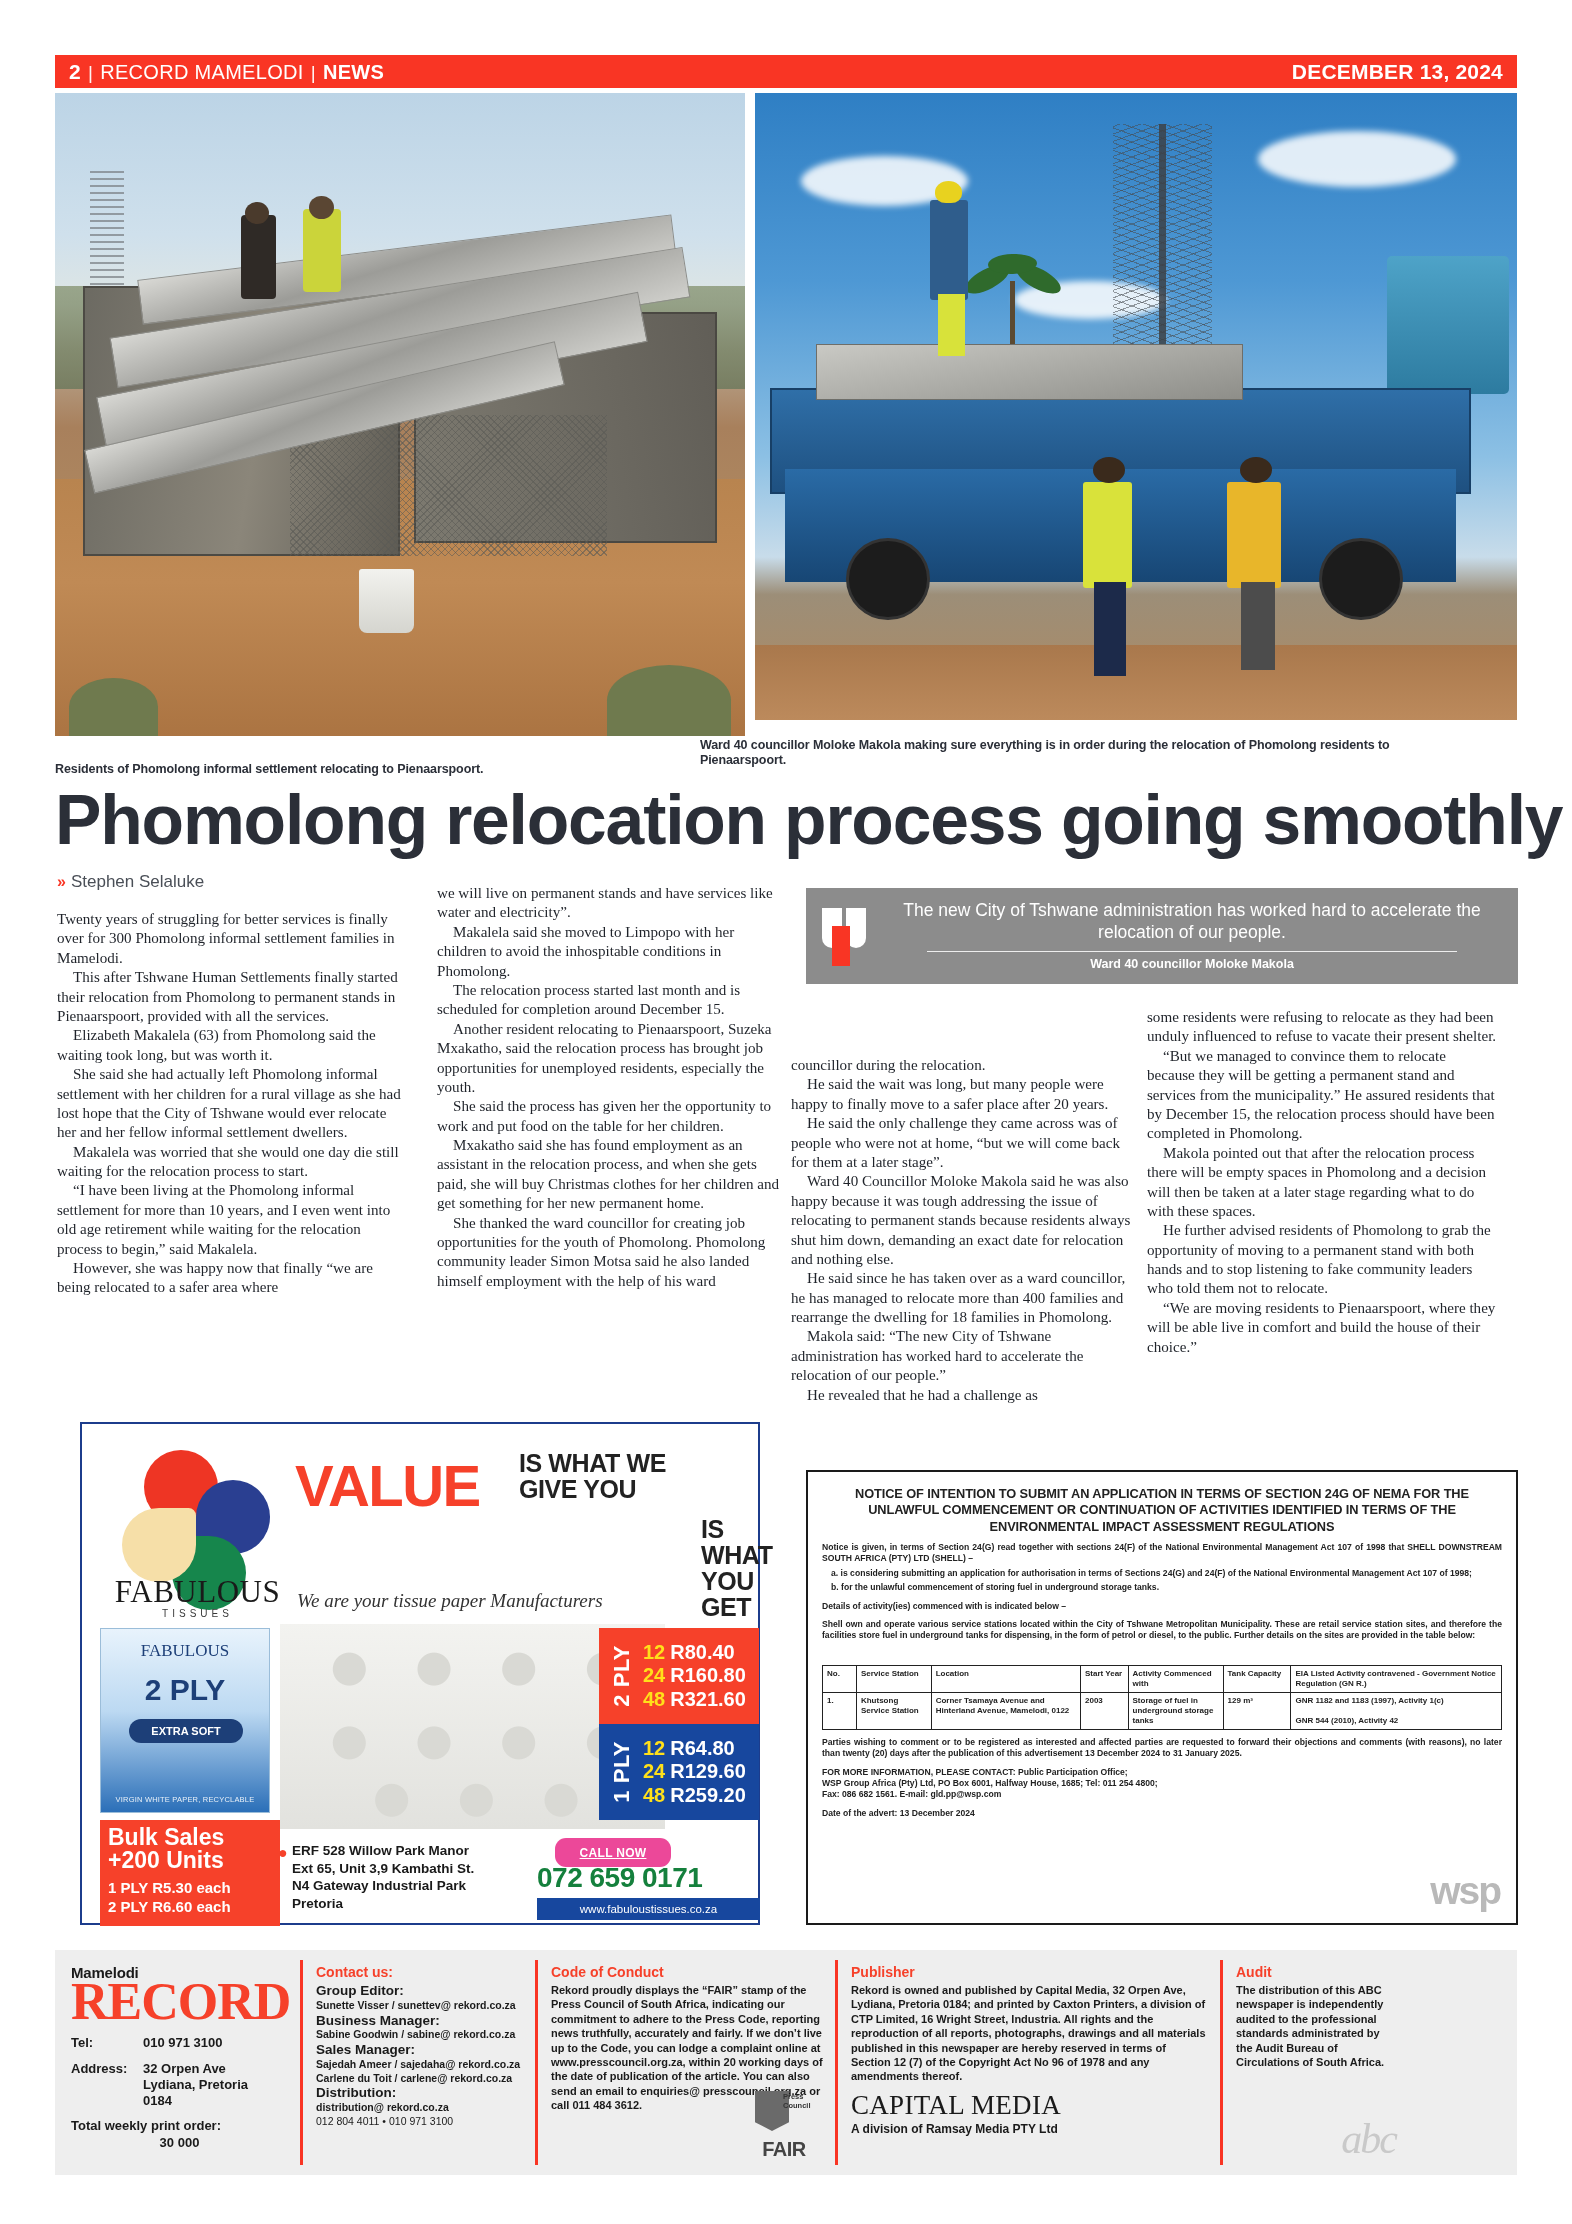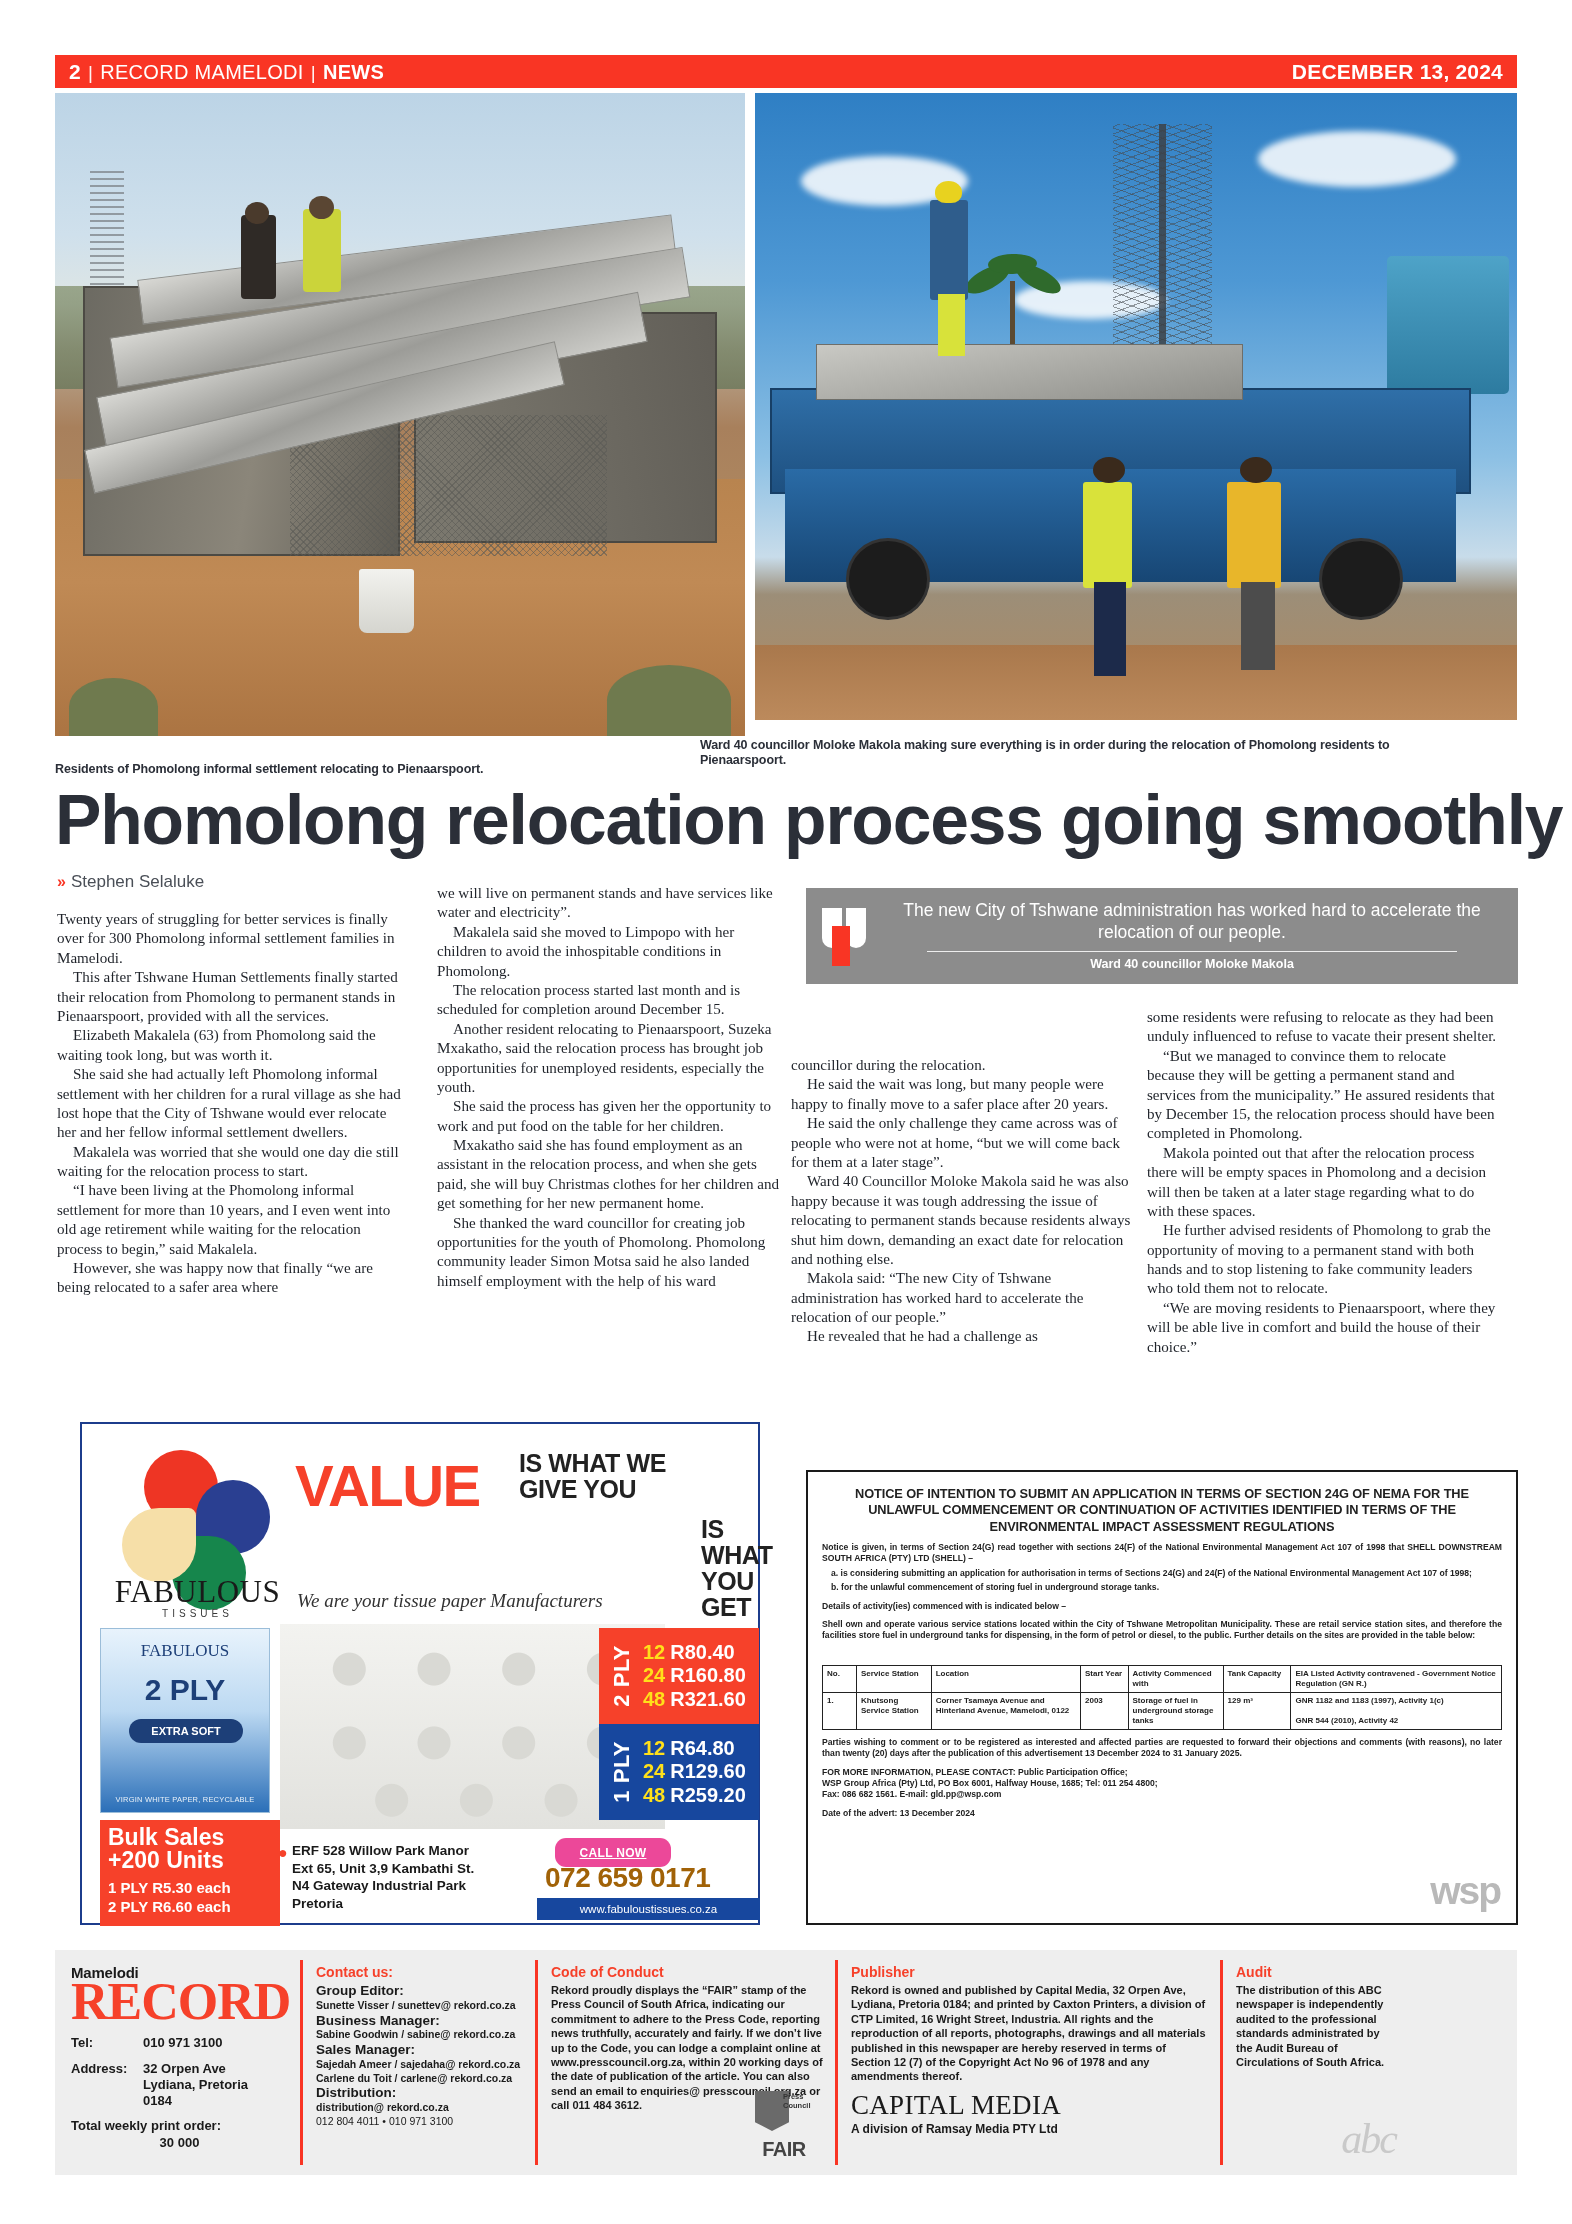--- a/index.html
+++ b/index.html
@@ -204,21 +204,21 @@
   .bulk { position:absolute; left:18px; top:396px; width:180px; height:106px;
      background:#f6412a; color:#fff; padding:6px 8px; }
   .bulk-t { font-size:23px; font-weight:bold; line-height:1.02; }
   .bulk-l { font-size:15px; font-weight:bold; margin-top:6px; line-height:1.25; }
 
   .fab-addr { position:absolute; left:210px; top:418px; font-size:13.5px; font-weight:bold; color:#1a1a1a; line-height:1.3; }
   .fab-pin { position:absolute; left:196px; top:420px; color:#f6412a; font-size:16px; }
   .call-btn { position:absolute; left:473px; top:414px; width:116px; height:29px;
      background:#ec4899; color:#fff; border-radius:11px; font-size:12px; font-weight:bold;
      display:flex; align-items:center; justify-content:center; letter-spacing:.3px;text-decoration:underline; }
-  .fab-phone { position:absolute; left:455px; top:438px; font-size:28px; font-weight:bold; color:#a16207; letter-spacing:-.5px;margin-left:8px; }
+  .fab-phone { position:absolute; left:455px; top:438px; font-size:28px; font-weight:bold; color:#15803d; letter-spacing:-.5px; }
   .fab-web { position:absolute; left:455px; top:474px; width:223px; height:22px;
      background:#17479e; color:#fff; font-size:11.5px; display:flex;
      align-items:center; justify-content:center; }
 
   
   .nema { position:absolute; left:806px; top:1470px; width:712px; height:455px;
      background:#fff; border:2px solid #1a1a1a; padding:14px 14px 8px; }
   .nema-h { text-align:center; font-size:12.8px; font-weight:bold; color:#222;
      line-height:1.28; letter-spacing:-.1px; }
   .nema-p { font-size:8.6px; font-weight:bold; color:#222; line-height:1.32; margin-top:7px; }
@@ -355,20 +355,21 @@
       <p>Another resident relocating to Pienaarspoort, Suzeka Mxakatho, said the relocation process has brought job opportunities for unemployed residents, especially the youth.</p>
       <p>She said the process has given her the opportunity to work and put food on the table for her children.</p>
       <p>Mxakatho said she has found employment as an assistant in the relocation process, and when she gets paid, she will buy Christmas clothes for her children and get something for her new permanent home.</p>
       <p>She thanked the ward councillor for creating job opportunities for the youth of Phomolong. Phomolong community leader Simon Motsa said he also landed himself employment with the help of his ward</p>
     </div>
   <div class="col c3">
       <p class="first">councillor during the relocation.</p>
       <p>He said the wait was long, but many people were happy to finally move to a safer place after 20 years.</p>
       <p>He said the only challenge they came across was of people who were not at home, “but we will come back for them at a later stage”.</p>
       <p>Ward 40 Councillor Moloke Makola said he was also happy because it was tough addressing the issue of relocating to permanent stands because residents always shut him down, demanding an exact date for relocation and nothing else.</p>
+      <p>He said since he has taken over as a ward councillor, he has managed to relocate more than 400 families and rearrange the dwelling for 18 families in Phomolong.</p>
       <p>Makola said: “The new City of Tshwane administration has worked hard to accelerate the relocation of our people.”</p>
       <p>He revealed that he had a challenge as</p>
     </div>
   <div class="col c4">
       <p class="first">some residents were refusing to relocate as they had been unduly influenced to refuse to vacate their present shelter.</p>
       <p>“But we managed to convince them to relocate because they will be getting a permanent stand and services from the municipality.” He assured residents that by December 15, the relocation process should have been completed in Phomolong.</p>
       <p>Makola pointed out that after the relocation process there will be empty spaces in Phomolong and a decision will then be taken at a later stage regarding what to do with these spaces.</p>
       <p>He further advised residents of Phomolong to grab the opportunity of moving to a permanent stand with both hands and to stop listening to fake community leaders who told them not to relocate.</p>
       <p>“We are moving residents to Pienaarspoort, where they will be able live in comfort and build the house of their choice.”</p>
     </div>

